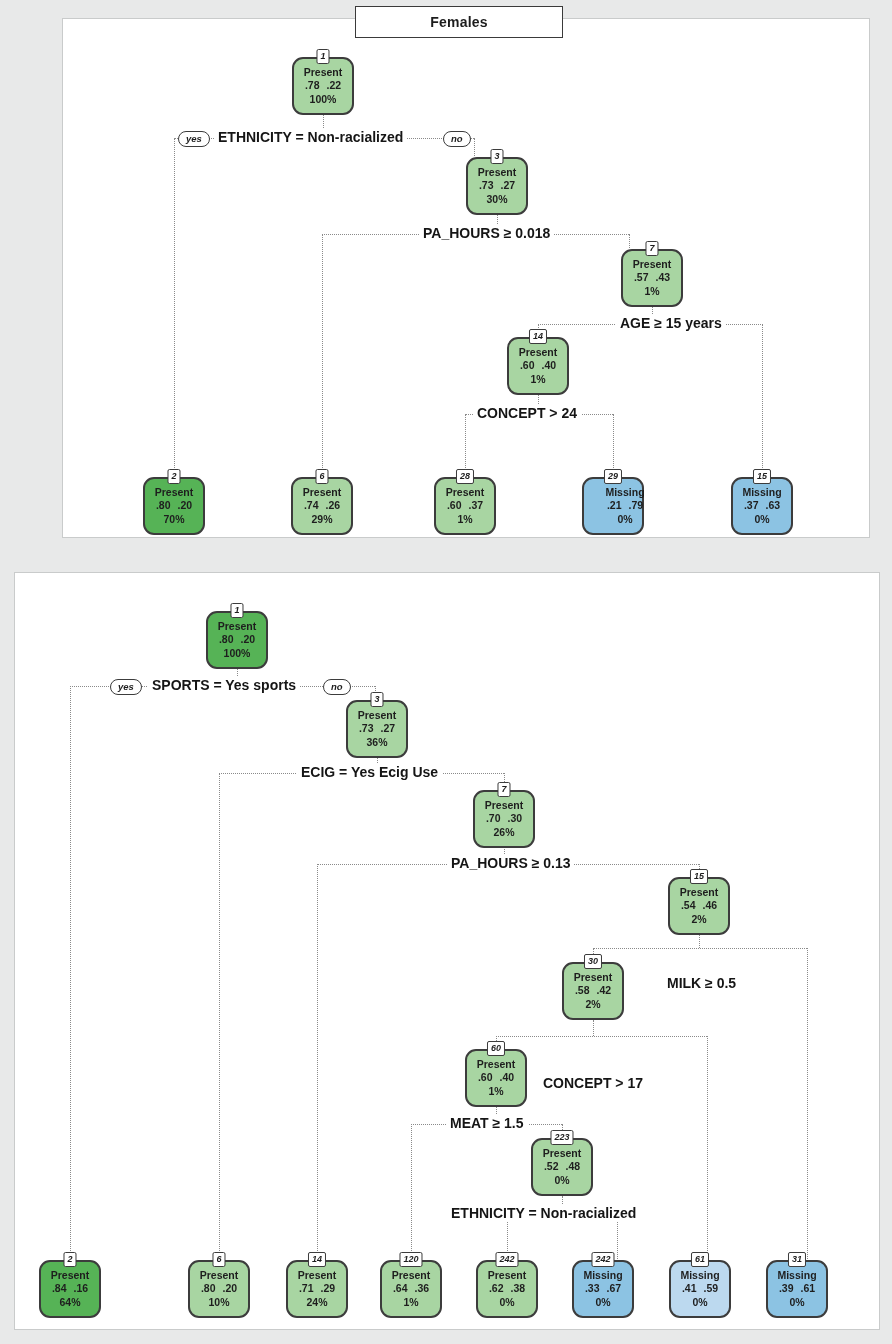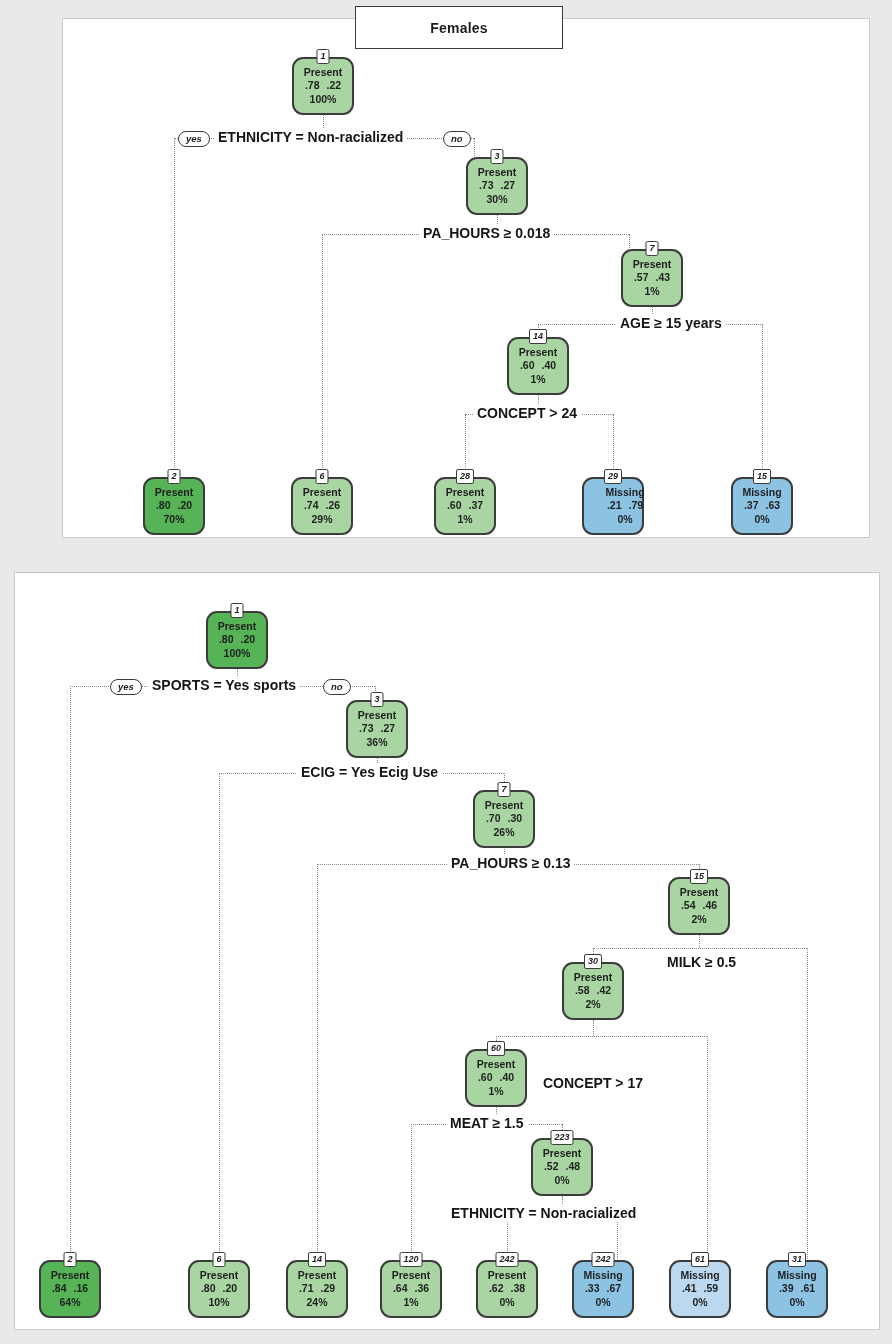--- a/index.html
+++ b/index.html
@@ -25,21 +25,21 @@
     background:#ffffff;
     border:1px solid #3a3a3a;
     box-sizing:border-box;
     display:flex;align-items:center;justify-content:center;
     font-weight:bold;
     font-size:14px;
     color:#1c1c1c;
     letter-spacing:.2px;
     z-index:5;
   }
-  #title-females{left:355px;top:6px;width:208px;height:43px;}
+  #title-females{left:355px;top:6px;width:208px;height:32px;}
   #title-males{left:359px;top:566px;width:208px;height:34px;}
 
   
   .node{
     position:absolute;
     width:62px;height:58px;
     border:2px solid #3c3c3c;
     border-radius:11px;
     box-sizing:border-box;
     display:flex;flex-direction:column;align-items:center;justify-content:center;
@@ -420,18 +420,18 @@
     </div>
     <div class="pct">0%</div>
   </div>
 
   <div class="yesno" style="left:110px;top:679px;">yes</div>
   <div class="split" style="left:148px;top:677px;">SPORTS = Yes sports</div>
   <div class="yesno" style="left:323px;top:679px;">no</div>
 
   <div class="split" style="left:297px;top:764px;">ECIG = Yes Ecig Use</div>
   <div class="split" style="left:447px;top:855px;">PA_HOURS ≥ 0.13</div>
-  <div class="split" style="left:663px;top:954px;">MILK ≥ 0.5</div>
+  <div class="split" style="left:663px;top:975px;">MILK ≥ 0.5</div>
   <div class="split" style="left:539px;top:1027px;margin-top:48px;">CONCEPT &gt; 17</div>
   <div class="split" style="left:446px;top:1115px;">MEAT ≥ 1.5</div>
   <div class="split" style="left:447px;top:1205px;">ETHNICITY = Non-racialized</div>
 
 </div>
 
 </body></html>

